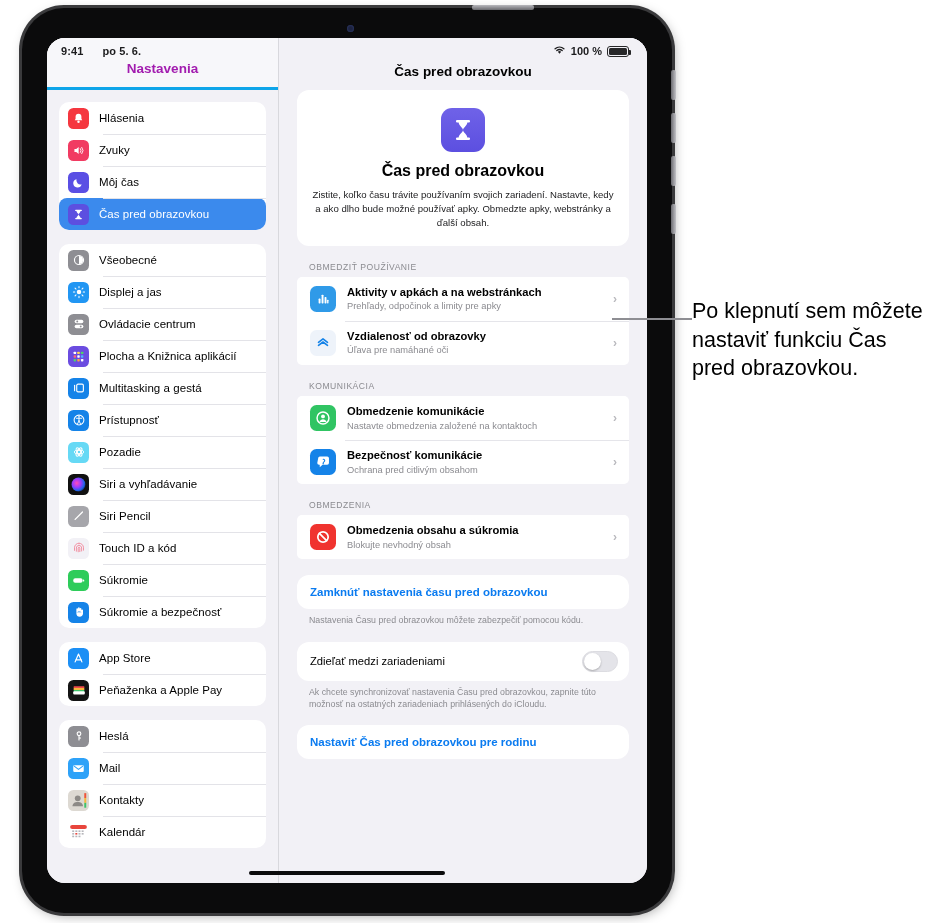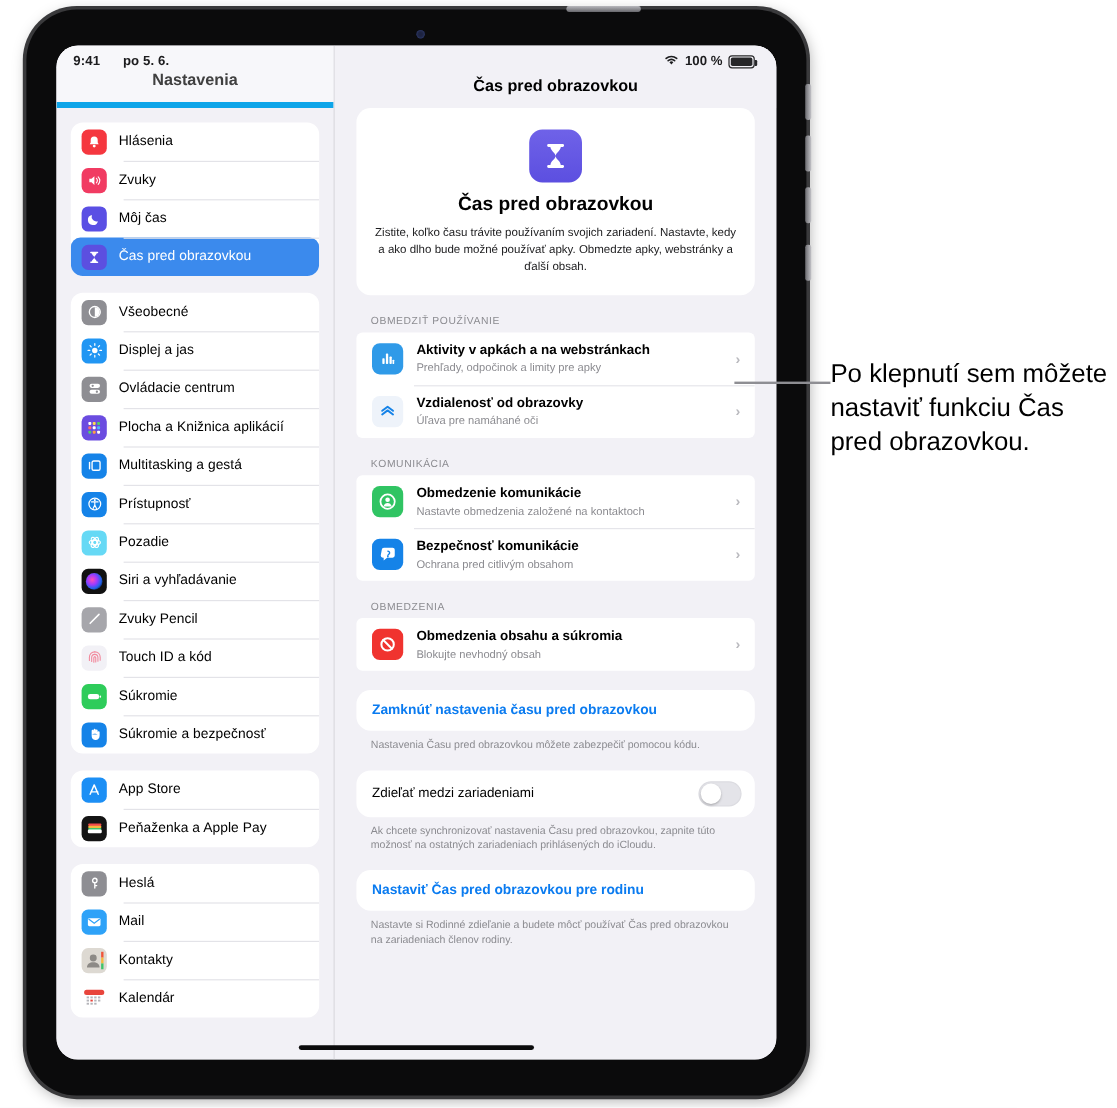--- a/index.html
+++ b/index.html
@@ -71,23 +71,23 @@
   
   .split { position:absolute; left:0; top:0; width:600px; height:845px; display:flex; }
   .sidebar {
     width: 232px; height: 845px; background:#f2f1f6; position:relative;
     border-right: 1px solid #d8d8dd;
     overflow: hidden;
   }
   .sidebar-title {
     height: 52px; display:flex; align-items:flex-end; justify-content:center;
     padding-bottom: 11px;
-    font-size: 13.5px; font-weight: 700; color:#404040;
+    font-size: 13.5px; font-weight: 700; color:#a21caf;
     background:#f7f7fa;
-    border-bottom: 5px solid #0ea5e9;
+    border-bottom: 3px solid #0ea5e9;
   }
   .sidebar-scroll { padding: 12px 12px 0 12px; }
   .group {
     background:#fff; border-radius: 10px; overflow:hidden; margin-bottom: 14px;
   }
   .row {
     display:flex; align-items:center; gap: 10px;
     height: 32px; padding-left: 9px; position:relative;
   }
   .row + .row::before {
@@ -363,21 +363,21 @@
                   </svg>
                 </span>
                 <span class="row-label">Siri a vyhľadávanie</span>
               </div>
               <div class="row">
                 <span class="ic" style="background:#a6a6ab;">
                   <svg width="14" height="14" viewBox="0 0 16 16">
                       <path d="M12 3.4 3.6 11.9" stroke="#fff" stroke-width="1.5" stroke-linecap="round"></path>
                     </svg>
                 </span>
-                <span class="row-label">Zvuky Pencil</span>
+                <span class="row-label">Siri Pencil</span>
               </div>
               <div class="row">
                 <span class="ic" style="background:#f2f1f6;">
                   <svg width="16" height="16" viewBox="0 0 16 16">
                       <g fill="none" stroke="#f2889c" stroke-width=".9" stroke-linecap="round">
                     <path d="M8 3.2c2.6 0 4.5 2 4.5 4.6v2.4"></path>
                         <path d="M8 3.2C5.4 3.2 3.5 5.2 3.5 7.8v2.6"></path>
                     <path d="M8 5.3c1.5 0 2.6 1.2 2.6 2.7v3"></path>
                         <path d="M8 5.3c-1.5 0-2.6 1.2-2.6 2.7v3.2"></path>
                     <path d="M8 7.3c.5 0 .8.4.8.9v3.4"></path>
@@ -591,21 +591,20 @@
 
             <div class="toggle-card">
               <span class="toggle-label">Zdieľať medzi zariadeniami</span>
               <span class="switch">
                   <span class="knob"></span>
                 </span>
             </div>
             <div class="footnote">Ak chcete synchronizovať nastavenia Času pred obrazovkou, zapnite túto možnosť na ostatných zariadeniach prihlásených do iCloudu.</div>
 
             <div class="link-card">Nastaviť Čas pred obrazovkou pre rodinu</div>
-            <div class="footnote">Nastavte si Rodinné zdieľanie a budete môcť používať Čas pred obrazovkou na zariadeniach členov rodiny.</div>
 
           </div>
         </div>
       </div>
 
       <div class="home-indicator"></div>
     </div>
   </div>
 
   <div class="leader"></div>

